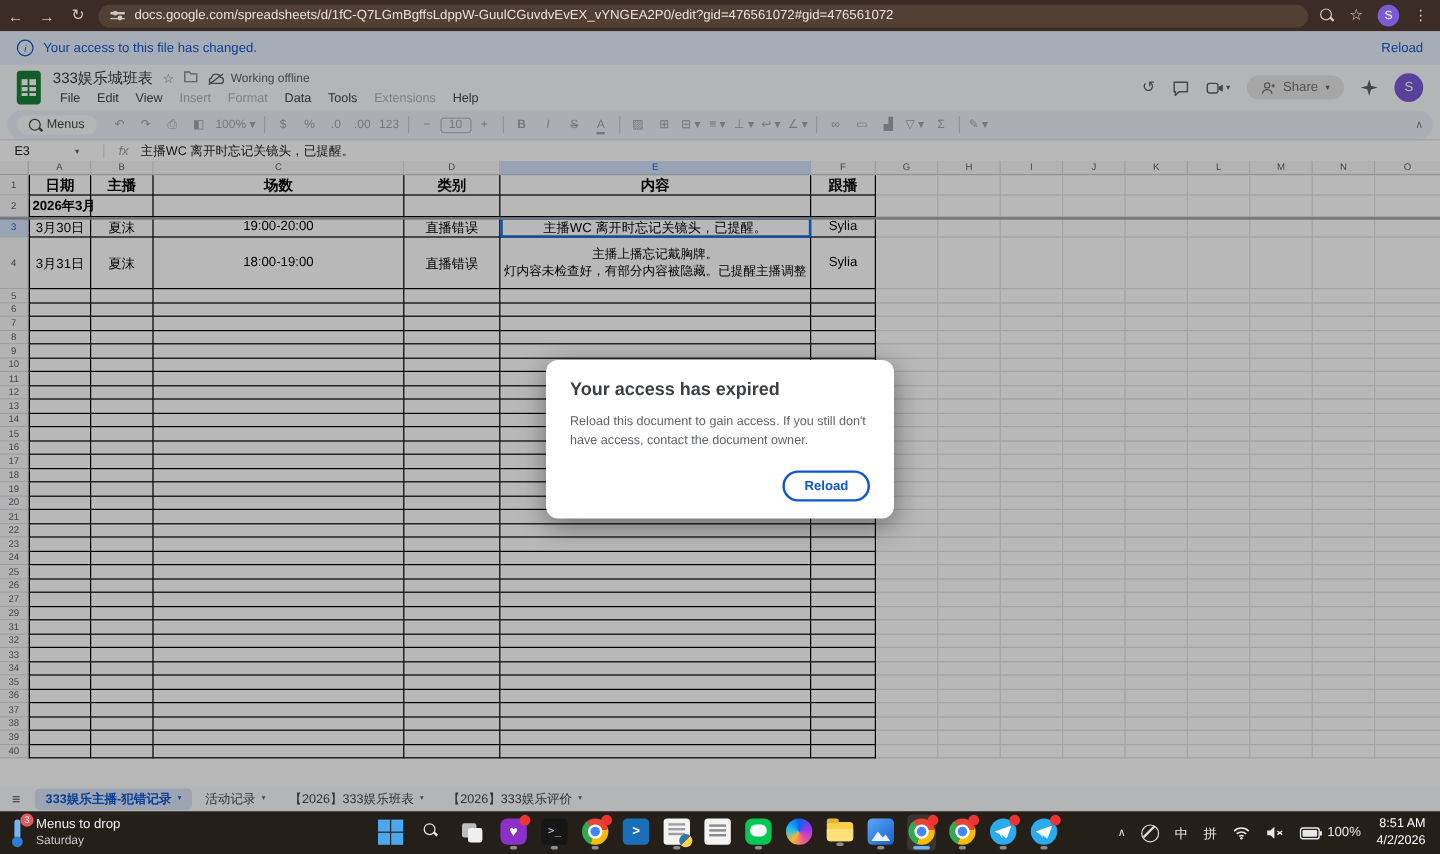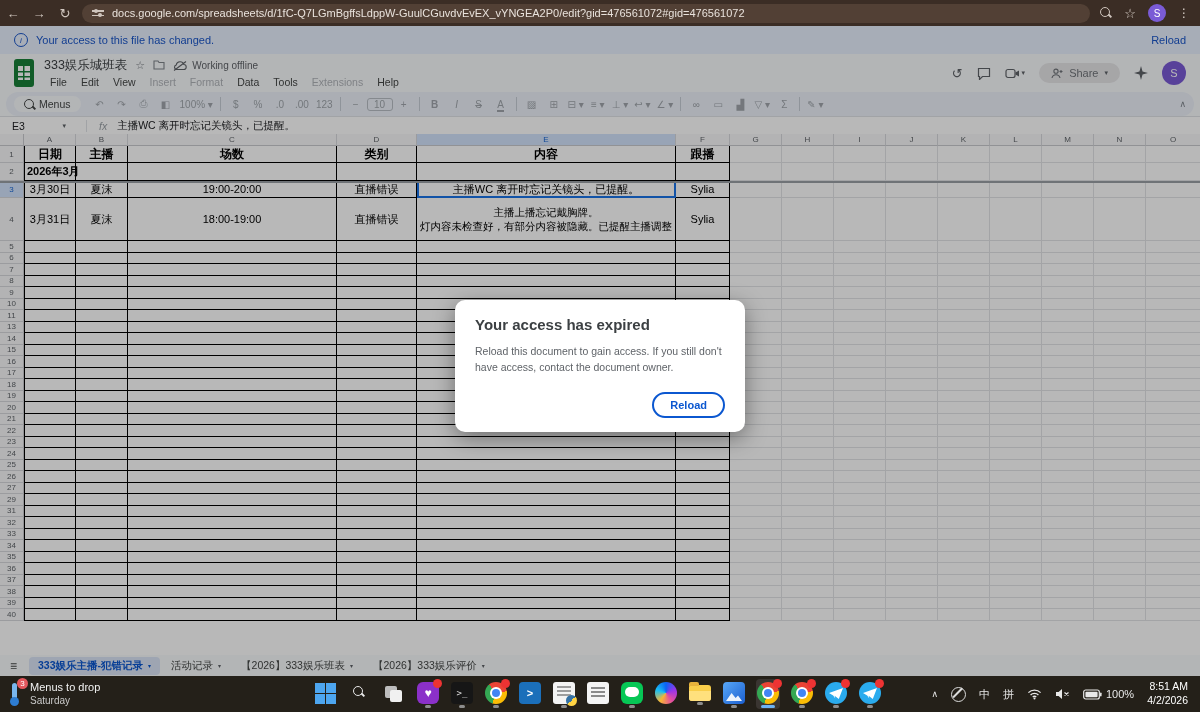--- a/index.html
+++ b/index.html
@@ -531,20 +531,38 @@
           <div class="cell gcell" style="width: 52px;"></div>
           <div class="cell gcell" style="width: 52px;"></div>
           <div class="cell gcell" style="width: 52px;"></div>
           <div class="cell gcell" style="width: 52px;"></div>
           <div class="cell gcell" style="width: 52px;"></div>
           <div class="cell gcell" style="width: 52px;"></div>
           <div class="cell gcell" style="width: 52px;"></div>
           <div class="cell gcell" style="width: 55px;"></div>
         </div>
         <div class="grow" style="height: 11.5px;">
+          <div class="gut">12</div>
+          <div class="cell tcell first" style="width: 52px;"></div>
+          <div class="cell tcell" style="width: 52px;"></div>
+          <div class="cell tcell" style="width: 209px;"></div>
+          <div class="cell tcell" style="width: 80px;"></div>
+          <div class="cell tcell" style="width: 259px;"></div>
+          <div class="cell tcell" style="width: 54px;"></div>
+          <div class="cell gcell" style="width: 52px;"></div>
+          <div class="cell gcell" style="width: 52px;"></div>
+          <div class="cell gcell" style="width: 52px;"></div>
+          <div class="cell gcell" style="width: 52px;"></div>
+          <div class="cell gcell" style="width: 52px;"></div>
+          <div class="cell gcell" style="width: 52px;"></div>
+          <div class="cell gcell" style="width: 52px;"></div>
+          <div class="cell gcell" style="width: 52px;"></div>
+          <div class="cell gcell" style="width: 55px;"></div>
+        </div>
+        <div class="grow" style="height: 11.5px;">
           <div class="gut">13</div>
           <div class="cell tcell first" style="width: 52px;"></div>
           <div class="cell tcell" style="width: 52px;"></div>
           <div class="cell tcell" style="width: 209px;"></div>
           <div class="cell tcell" style="width: 80px;"></div>
           <div class="cell tcell" style="width: 259px;"></div>
           <div class="cell tcell" style="width: 54px;"></div>
           <div class="cell gcell" style="width: 52px;"></div>
           <div class="cell gcell" style="width: 52px;"></div>
           <div class="cell gcell" style="width: 52px;"></div>

